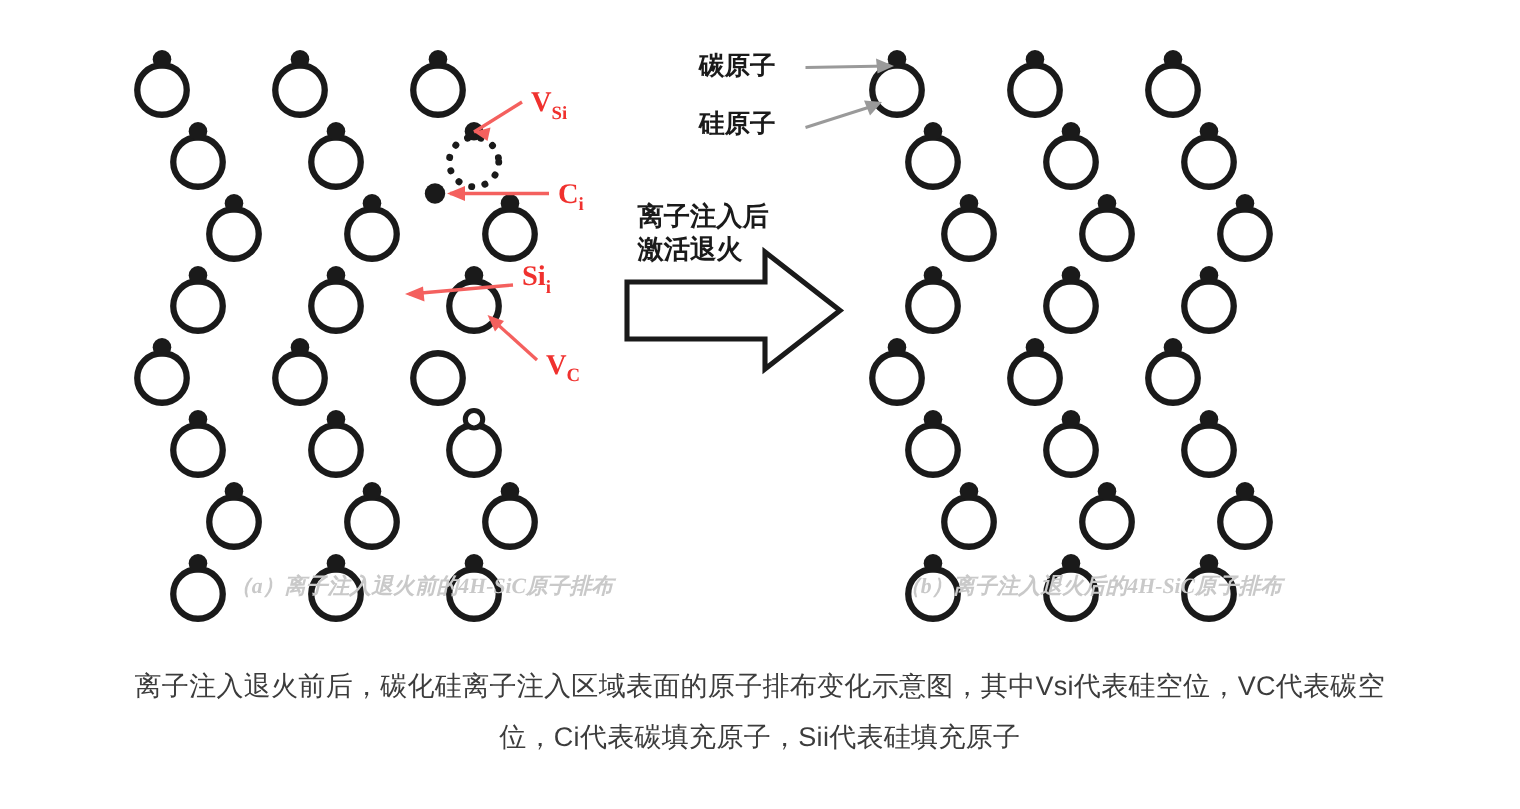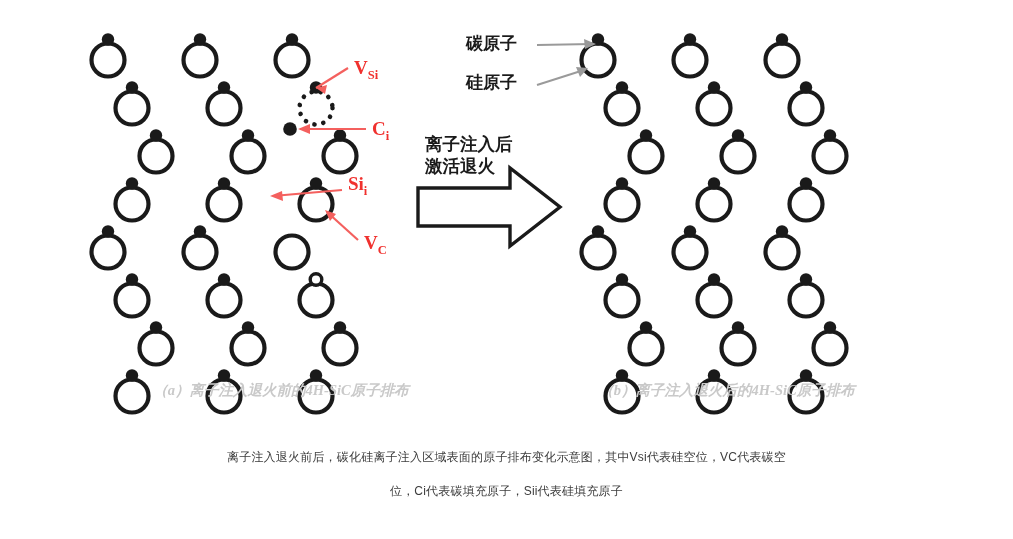--- a/index.html
+++ b/index.html
@@ -28,21 +28,21 @@
     height: 430px;
     display: block;
   }
   .caption-block {
     position: absolute;
     left: 0;
     top: 440px;
     width: 1013px;
     text-align: center;
     color: #3c3c3c;
-    font-size: 12px;
+    font-size: 18px;
     line-height: 34px;
     font-family: "Liberation Sans", sans-serif;
     letter-spacing: 0.2px;
   }
   .caption-line {
     display: block;
   }
   .caption-line.l2 {
     padding: 0 82px;
   }

